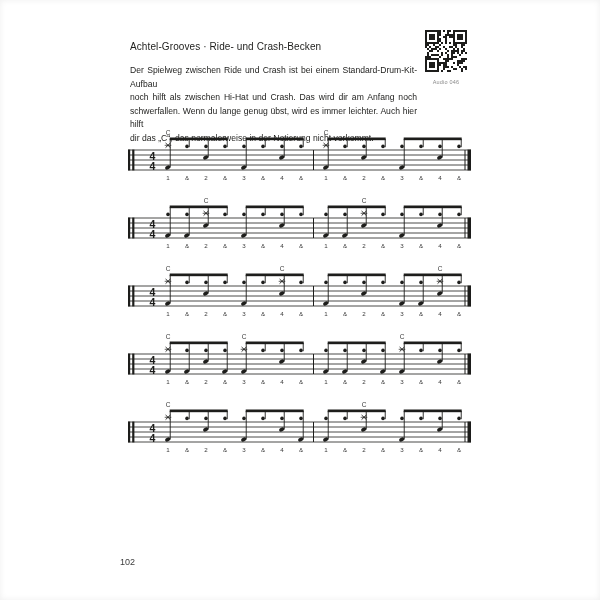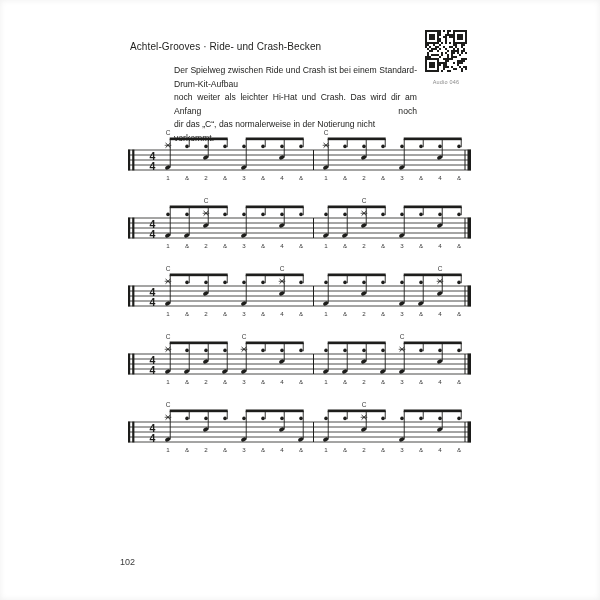--- a/index.html
+++ b/index.html
@@ -13,38 +13,39 @@
     box-shadow:inset 0 0 6px rgba(0,0,0,0.07);
   }
   .title{
     position:absolute;left:130px;top:34px;width:300px;
     font-size:10px;font-weight:normal;letter-spacing:0.1px;color:#1d1d1b;
   }
   .intro{
     position:absolute;left:130px;top:64px;width:287px;
     font-size:8.6px;line-height:13.5px;color:#1d1d1b;
   }
-  .intro .line{text-align:justify;-moz-text-align-last:justify;text-align-last:justify;margin-left:44px;}
+  .intro .line{text-align:justify;-moz-text-align-last:justify;text-align-last:justify;}
   .intro .line.last{text-align:left;text-align-last:left;}
   .qr-wrap{position:absolute;left:424px;top:29px;width:44px;text-align:center;}
   .qr-caption{font-size:5.5px;color:#8a8a8a;margin-top:2px;letter-spacing:0.2px;}
   .staves{position:absolute;left:128px;top:128px;width:344px;}
   .stave{display:block;margin:0 0 4px 0;}
   .page-number{position:absolute;left:120px;top:557px;font-size:9px;color:#3c3c3c;}
 </style>
 </head>
 <body>
 
 <div class="page">
 
   <h1 class="title">Achtel-Grooves · Ride- und Crash-Becken</h1>
 
   <div class="intro">
     <div class="line">Der Spielweg zwischen Ride und Crash ist bei einem Standard-Drum-Kit-Aufbau</div>
-    <div class="line">noch weiter als leichter Hi-Hat und Crash. Das wird dir am Anfang noch</div>
+    <div class="line">noch hilft als zwischen Hi-Hat und Crash. Das wird dir am Anfang noch</div>
+    <div class="line">schwerfallen. Wenn du lange genug übst, wird es immer leichter. Auch hier hilft</div>
     <div class="line last">dir das „C“, das normalerweise in der Notierung nicht vorkommt.</div>
   </div>
 
   <div class="qr-wrap">
     <svg id="qr" width="44" height="44" viewBox="0 0 44 44">
         <rect x="1" y="1" width="2" height="2" fill="#1d1d1b"></rect>
         <rect x="3" y="1" width="2" height="2" fill="#1d1d1b"></rect>
         <rect x="5" y="1" width="2" height="2" fill="#1d1d1b"></rect>
         <rect x="7" y="1" width="2" height="2" fill="#1d1d1b"></rect>
         <rect x="9" y="1" width="2" height="2" fill="#1d1d1b"></rect>

